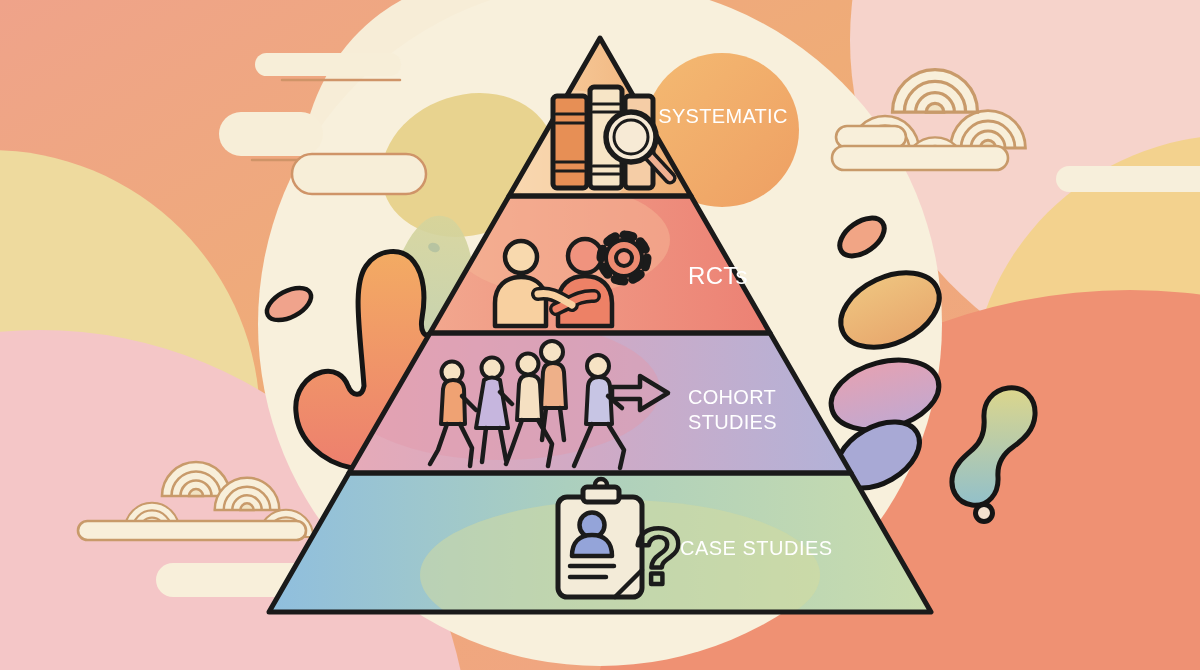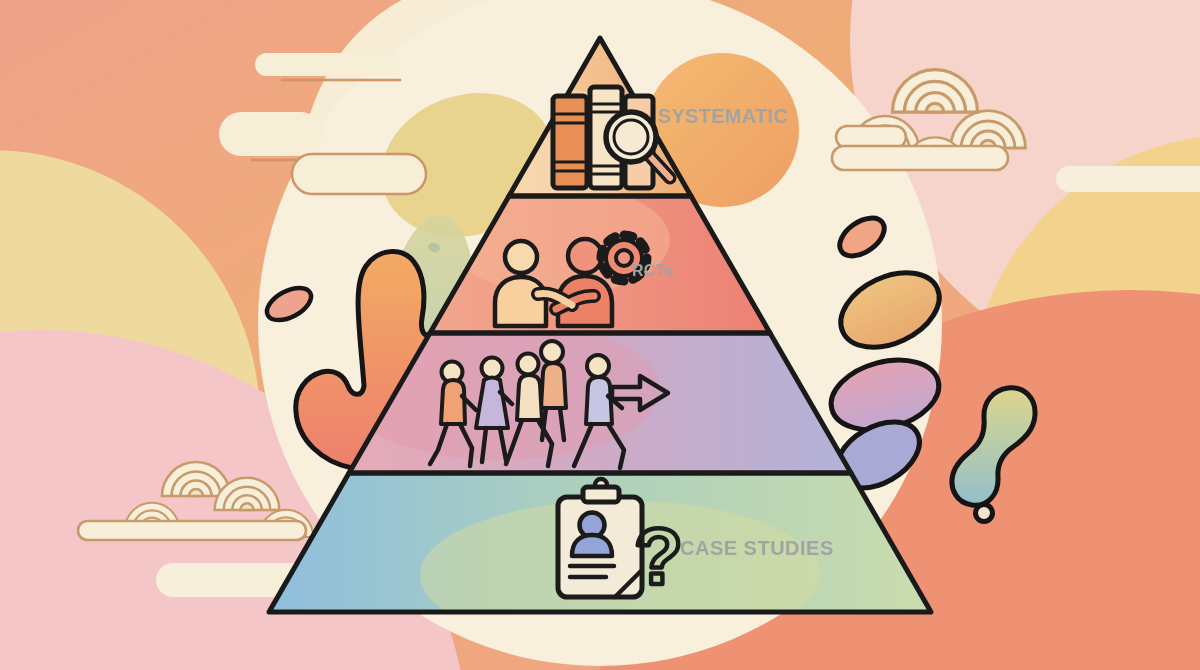--- a/index.html
+++ b/index.html
@@ -15,24 +15,24 @@
   .bg-salmon-br{left:570px;top:290px;width:1120px;height:1120px;background:#ef9173;}
   .bg-yellow-l{left:-280px;top:150px;width:540px;height:540px;background:#eeda9e;}
   .bg-pink-bl{left:-390px;top:330px;width:860px;height:860px;background:#f4c6c7;}
   .bg-cream-tl{left:300px;top:-20px;width:360px;height:400px;background:#f7edd7;}
   .bg-cream-center{left:258px;top:-18px;width:684px;height:684px;background:#f8f0dc;}
   .swoosh-head{left:380px;top:95px;width:176px;height:140px;background:#e6cf86;opacity:.9;transform:rotate(-18deg);}
   .swoosh-tail{left:378px;top:215px;width:95px;height:270px;border-radius:48%;
     background:linear-gradient(180deg,#d6d49b,#a9cbbd);opacity:.9;transform:rotate(7deg);}
   .speckle{left:428px;top:243px;width:12px;height:9px;background:#a3b89f;opacity:.6;transform:rotate(20deg);}
   svg.art{position:absolute;left:0;top:0;}
-  .label{position:absolute;font-weight:bold;color:#a3a3a3;letter-spacing:.3px;}
+  .label{position:absolute;font-weight:normal;color:#ffffff;letter-spacing:.3px;}
   .label span{display:block;}
   .lbl-1{left:648px;top:104px;width:150px;text-align:center;font-size:20px;line-height:25px;}
-  .lbl-2{left:632px;top:262px;font-size:16px;}
+  .lbl-2{left:688px;top:262px;font-size:24px;}
   .lbl-3{left:688px;top:385px;font-size:20px;line-height:25px;text-align:left;}
   .lbl-4{left:680px;top:537px;font-size:20px;letter-spacing:.5px;}
 </style>
 </head>
 <body>
 
 <div class="stage">
 
   <div class="bg bg-base"></div>
   <div class="bg round bg-pink-tr"></div>
@@ -250,17 +250,21 @@
       </g>
     </g>
   </svg>
 
   <div class="label lbl-1">
     <span>SYSTEMATIC</span>
   </div>
   <div class="label lbl-2">
     <span>RCTs</span>
   </div>
+  <div class="label lbl-3">
+    <span>COHORT</span>
+    <span>STUDIES</span>
+  </div>
   <div class="label lbl-4">
     <span>CASE STUDIES</span>
   </div>
 
 </div>
 
 </body></html>

